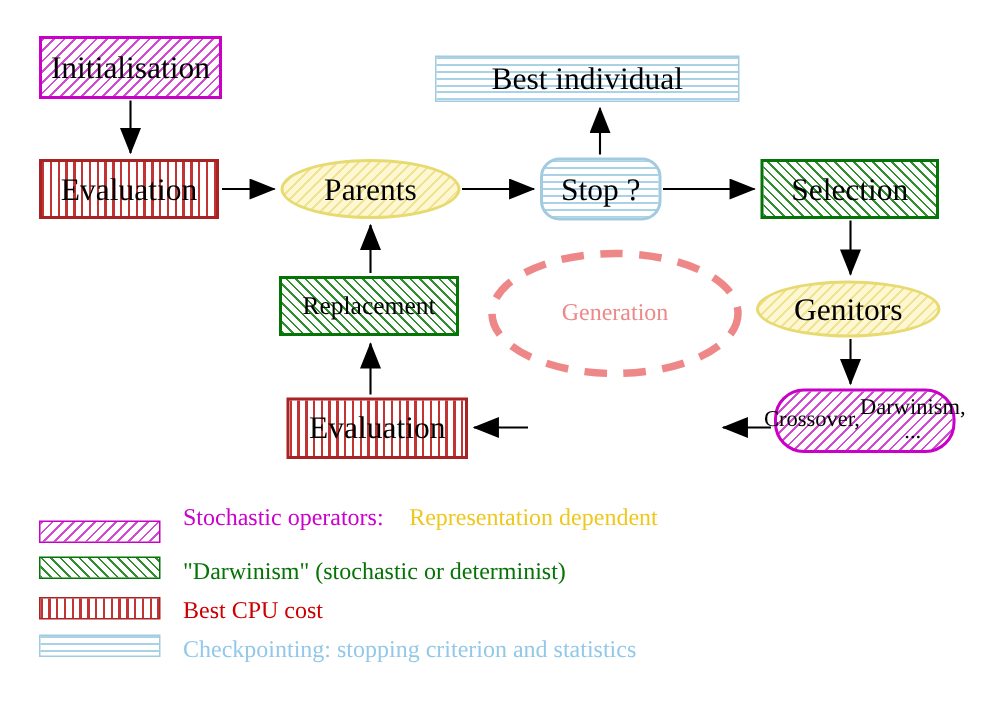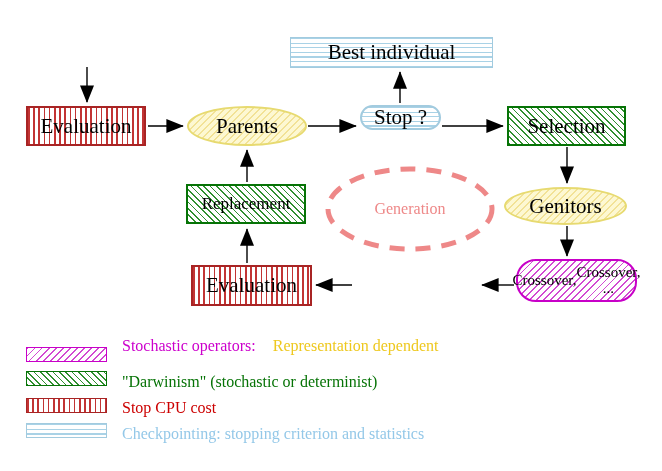--- a/index.html
+++ b/index.html
@@ -32,21 +32,21 @@
   }
   .ellipse-yellow{
     border:2px solid #e7da70;border-radius:50%;
     background:repeating-linear-gradient(135deg,#f2e296 0 1.4px,rgba(0,0,0,0) 1.4px 5px) #fdf8d2;
   }
   
   .n-init{left:26px;top:24px;width:122px;height:42px;font-size:21px;}
   .n-eval-top{left:26px;top:106px;width:120px;height:40px;}
   .n-parents{left:187px;top:106px;width:120px;height:40px;}
   .n-best{left:290px;top:37px;width:203px;height:31px;border-width:1.5px;}
-  .n-stop{left:360px;top:105px;width:81px;height:25px;border-radius:13px;}
+  .n-stop{left:360px;top:105px;width:81px;height:42px;border-radius:13px;}
   .n-selection{left:507px;top:106px;width:119px;height:40px;}
   .n-genitors{left:504px;top:187px;width:123px;height:38px;}
   .n-crossover{left:516px;top:259px;width:121px;height:43px;font-size:15px;flex-direction:row;border-radius:20px;}
   .n-offspring{left:354px;top:267px;width:124px;height:37px;}
   .n-eval-bot{left:191px;top:265px;width:121px;height:41px;}
   .n-replacement{left:186px;top:184px;width:120px;height:40px;font-size:17px;}
   .n-generation-label{
     position:absolute;left:328px;top:196px;width:164px;height:26px;
     display:flex;align-items:center;justify-content:center;
     color:#ee8888;font-size:16px;
@@ -87,20 +87,23 @@
       <line x1="567" y1="147" x2="567" y2="183" marker-end="url(#ah)"></line>
       <line x1="567" y1="226" x2="567" y2="256" marker-end="url(#ah)"></line>
       <line x1="514" y1="285" x2="482" y2="285" marker-end="url(#ah)"></line>
       <line x1="352" y1="285" x2="316" y2="285" marker-end="url(#ah)"></line>
       <line x1="247" y1="263" x2="247" y2="229" marker-end="url(#ah)"></line>
       <line x1="247" y1="182" x2="247" y2="150" marker-end="url(#ah)"></line>
     </g>
     <ellipse cx="410" cy="209" rx="82" ry="40" fill="none" stroke="#ee8888" stroke-width="5" stroke-dasharray="15 11"></ellipse>
   </svg>
 
+  <div class="node hatch-magenta n-init">
+    <span>Initialisation</span>
+  </div>
 
   <div class="node stripes-red n-eval-top">
     <span>Evaluation</span>
   </div>
 
   <div class="node ellipse-yellow n-parents">
     <span>Parents</span>
   </div>
 
   <div class="node stripes-cyan n-best">
@@ -114,21 +117,21 @@
   <div class="node ellipse-yellow n-genitors">
     <span>Genitors</span>
   </div>
 
   <div class="node hatch-green n-selection">
     <span>Selection</span>
   </div>
 
   <div class="node hatch-magenta n-crossover">
     <span>Crossover,</span>
-    <span>Crossover, ...</span>
+    <span>Darwinism, ...</span>
   </div>
 
 
   <div class="node stripes-red n-eval-bot">
     <span>Evaluation</span>
   </div>
 
   <div class="node hatch-green n-replacement">
     <span>Replacement</span>
   </div>
@@ -139,18 +142,18 @@
 
   <div class="swatch hatch-magenta sw-1"></div>
   <div class="legend-text lt-1">
     <span>Stochastic operators:</span><span class="part2">Representation dependent</span>
   </div>
 
   <div class="swatch hatch-green sw-2"></div>
   <div class="legend-text lt-2">"Darwinism" (stochastic or determinist)</div>
 
   <div class="swatch stripes-red sw-3"></div>
-  <div class="legend-text lt-3">Stop CPU cost</div>
+  <div class="legend-text lt-3">Best CPU cost</div>
 
   <div class="swatch stripes-cyan sw-4"></div>
   <div class="legend-text lt-4">Checkpointing: stopping criterion and statistics</div>
 
 </div>
 
 </body></html>

